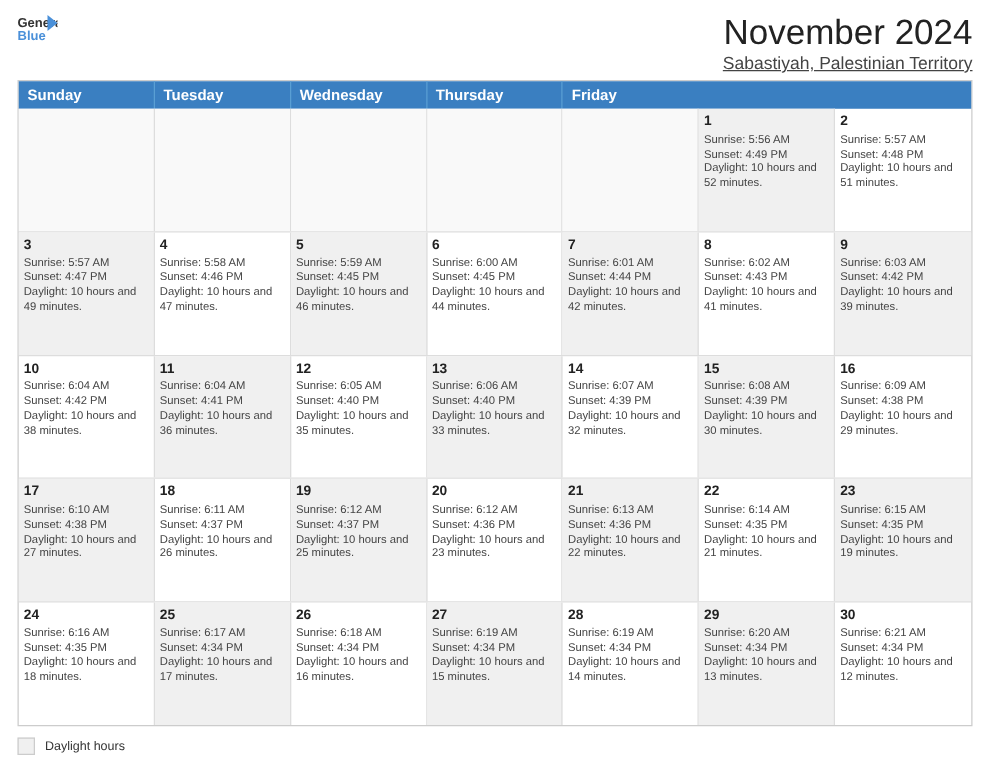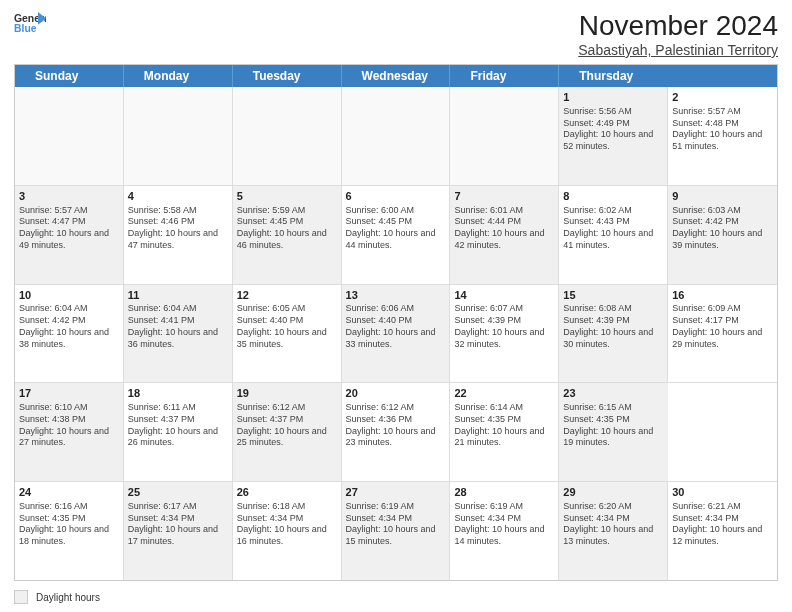--- a/index.html
+++ b/index.html
@@ -53,21 +53,21 @@
     }
     .cal-header {
       display: grid;
       grid-template-columns: repeat(7, 1fr);
       background: #3a7fc1;
     }
     .cal-header-cell {
       color: #fff;
       font-size: 12px;
       font-weight: bold;
-      padding: 4px 20px;
+      padding: 4px 7px;
       text-align: left;
       border-right: 1px solid #5a9fd4;
     }
     .cal-header-cell:last-child { border-right: none; }
     .cal-body {
       flex: 1;
       display: flex;
       flex-direction: column;
     }
     .cal-row {
@@ -130,25 +130,24 @@
     </div>
     <div class="title-block">
       <div class="month-title">November 2024</div>
       <div class="location-title">Sabastiyah, Palestinian Territory</div>
     </div>
   </div>
 
   <div class="calendar">
     <div class="cal-header">
       <div class="cal-header-cell">Sunday</div>
-      <div class="cal-header-cell">Monday</div>
       <div class="cal-header-cell">Tuesday</div>
       <div class="cal-header-cell">Wednesday</div>
+      <div class="cal-header-cell">Thursday</div>
       <div class="cal-header-cell">Friday</div>
-      <div class="cal-header-cell">Thursday</div>
     </div>
     <div class="cal-body" id="cal-body">
     <div class="cal-row">
           <div class="cal-cell empty"></div>
           <div class="cal-cell empty"></div>
           <div class="cal-cell empty"></div>
           <div class="cal-cell empty"></div>
           <div class="cal-cell empty"></div>
           <div class="cal-cell shaded">
             <span class="day-num">1</span>
@@ -240,21 +239,21 @@
           </div>
           <div class="cal-cell shaded">
             <span class="day-num">15</span>
             <div class="cell-info">Sunrise: 6:08 AM
 Sunset: 4:39 PM
 Daylight: 10 hours and 30 minutes.</div>
           </div>
           <div class="cal-cell">
             <span class="day-num">16</span>
             <div class="cell-info">Sunrise: 6:09 AM
-Sunset: 4:17 PM
+Sunset: 4:38 PM
 Daylight: 10 hours and 29 minutes.</div>
           </div>
         </div>
         <div class="cal-row">
           <div class="cal-cell shaded">
             <span class="day-num">17</span>
             <div class="cell-info">Sunrise: 6:10 AM
 Sunset: 4:38 PM
 Daylight: 10 hours and 27 minutes.</div>
           </div>
@@ -268,20 +267,26 @@
             <span class="day-num">19</span>
             <div class="cell-info">Sunrise: 6:12 AM
 Sunset: 4:37 PM
 Daylight: 10 hours and 25 minutes.</div>
           </div>
           <div class="cal-cell">
             <span class="day-num">20</span>
             <div class="cell-info">Sunrise: 6:12 AM
 Sunset: 4:36 PM
 Daylight: 10 hours and 23 minutes.</div>
+          </div>
+          <div class="cal-cell shaded">
+            <span class="day-num">21</span>
+            <div class="cell-info">Sunrise: 6:13 AM
+Sunset: 4:36 PM
+Daylight: 10 hours and 22 minutes.</div>
           </div>
           <div class="cal-cell">
             <span class="day-num">22</span>
             <div class="cell-info">Sunrise: 6:14 AM
 Sunset: 4:35 PM
 Daylight: 10 hours and 21 minutes.</div>
           </div>
           <div class="cal-cell shaded">
             <span class="day-num">23</span>
             <div class="cell-info">Sunrise: 6:15 AM

